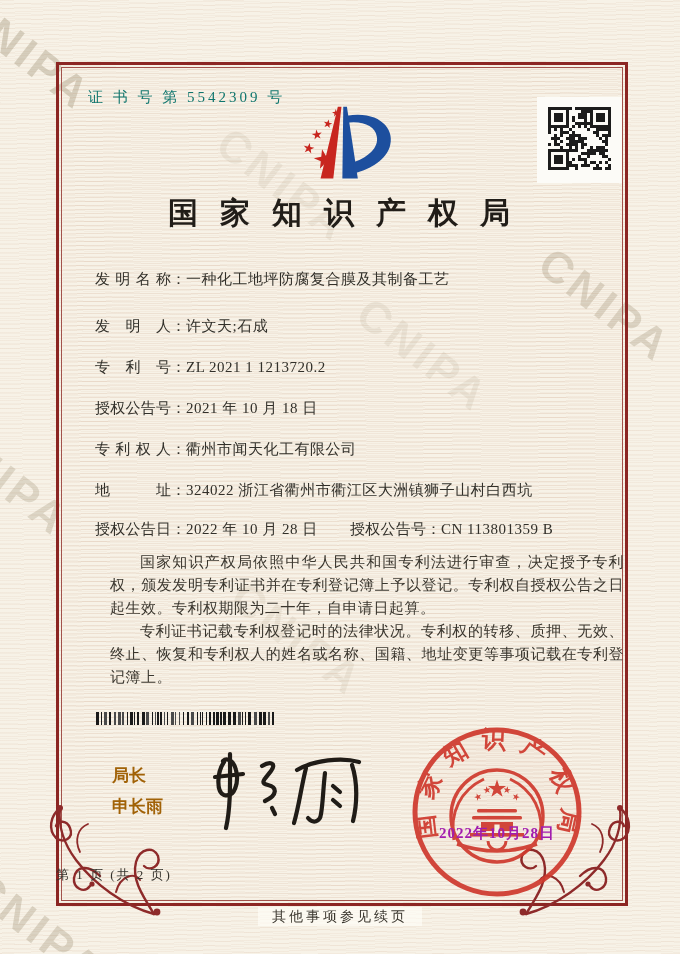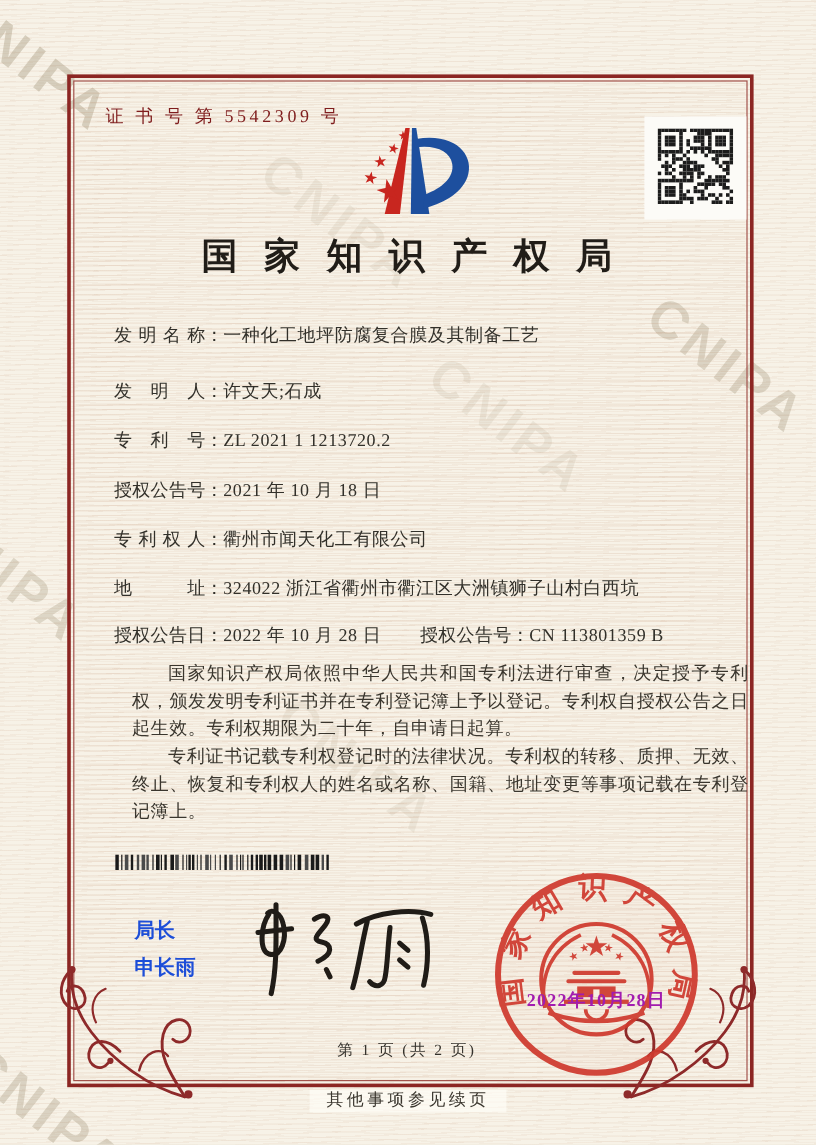--- a/index.html
+++ b/index.html
@@ -16,21 +16,21 @@
   .wm{position:absolute;font-family:"Liberation Sans","DejaVu Sans",sans-serif;
       font-weight:bold;font-size:44px;letter-spacing:4px;color:#8d7f60;
       transform:rotate(38deg);transform-origin:left top;pointer-events:none;white-space:nowrap;}
   
   .frame{position:absolute;left:56px;top:62px;width:566px;height:838px;
          border:3px solid #8c2623;}
   .frame-inner{position:absolute;inset:2px;border:1px solid #a2524b;}
   .frame-fill{position:absolute;inset:4px;
     background:repeating-linear-gradient(180deg, rgba(198,152,120,.13) 0 1px, transparent 1px 4px);}
   
-  .cert-no{position:absolute;left:88px;top:88px;font-size:15px;letter-spacing:3px;color:#7f1d1d;}
+  .cert-no{position:absolute;left:88px;top:88px;font-size:15px;letter-spacing:3px;color:#0f766e;}
   .qr-patch{position:absolute;left:537px;top:97px;width:85px;height:86px;background:#fcfbf7;}
   .qr{position:absolute;left:548px;top:107px;}
   .logo{position:absolute;left:287px;top:100px;}
   .title{position:absolute;left:56px;top:193px;width:566px;text-align:center;
          font-size:30px;font-weight:bold;color:#211d18;letter-spacing:22px;text-indent:22px;}
   
   .fields{position:absolute;left:95px;top:268px;width:500px;font-size:15px;color:#32302a;}
   .frow{position:absolute;left:0;white-space:nowrap;}
   .flabel{display:inline-block;width:76px;text-align:justify;text-align-last:justify;
           vertical-align:top;}
@@ -38,31 +38,31 @@
   .fval{letter-spacing:.5px;}
   .col2{position:absolute;left:255px;top:0;white-space:nowrap;}
   
   .bodytext{position:absolute;left:88px;top:551px;width:514px;font-size:15px;
             line-height:23px;color:#3a362e;text-align:justify;letter-spacing:.5px;margin-left:22px;}
   .bodytext p{margin:0;text-indent:2em;}
   
   .barcode{position:absolute;left:96px;top:712px;}
   
   .sig-block{position:absolute;left:112px;top:760px;font-family:"Liberation Sans","DejaVu Sans",sans-serif;
-             font-size:17px;font-weight:bold;color:#1d4ed8;line-height:31px;}
+             font-size:17px;font-weight:bold;color:#a16207;line-height:31px;}
   .sig-img{position:absolute;left:202px;top:742px;}
   
   .seal{position:absolute;left:409px;top:724px;width:176px;height:176px;opacity:.93;}
   .seal-date{position:absolute;left:409px;top:824px;width:176px;text-align:center;
              font-size:15px;font-weight:bold;color:#a21caf;letter-spacing:1px;}
   
   .orn-left{position:absolute;left:36px;top:756px;}
   .orn-right{position:absolute;left:494px;top:756px;transform:scaleX(-1);}
   
-  .pageinfo{position:absolute;left:56px;top:866px;width:566px;text-align:center;
+  .pageinfo{position:absolute;left:56px;top:866px;width:566px;
             font-size:13px;color:#35322c;letter-spacing:2px;}
   .footnote{position:absolute;left:0;top:908px;width:680px;text-align:center;
             font-size:14px;color:#3a362e;letter-spacing:3px;}
   .footnote span{background:rgba(255,253,248,.65);padding:2px 14px;}
 </style>
 </head>
 <body>
 
 <div class="page">
   <div class="texture"></div>

